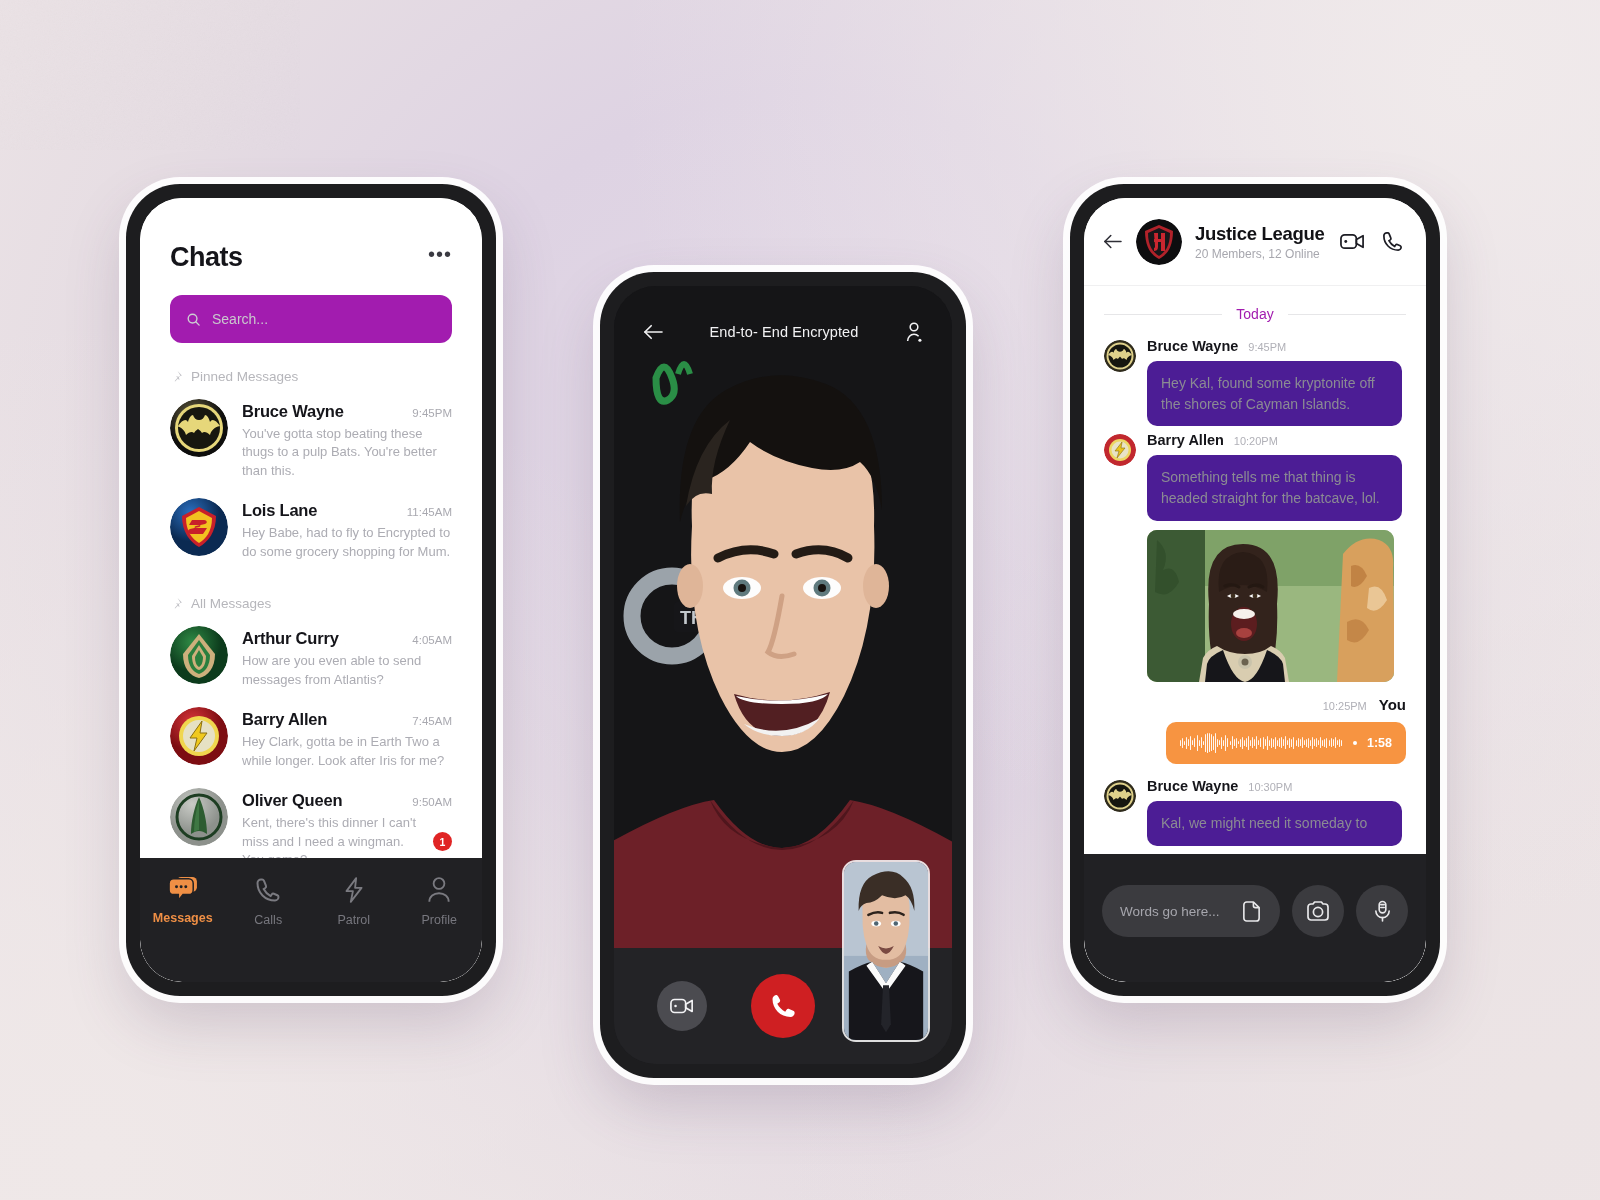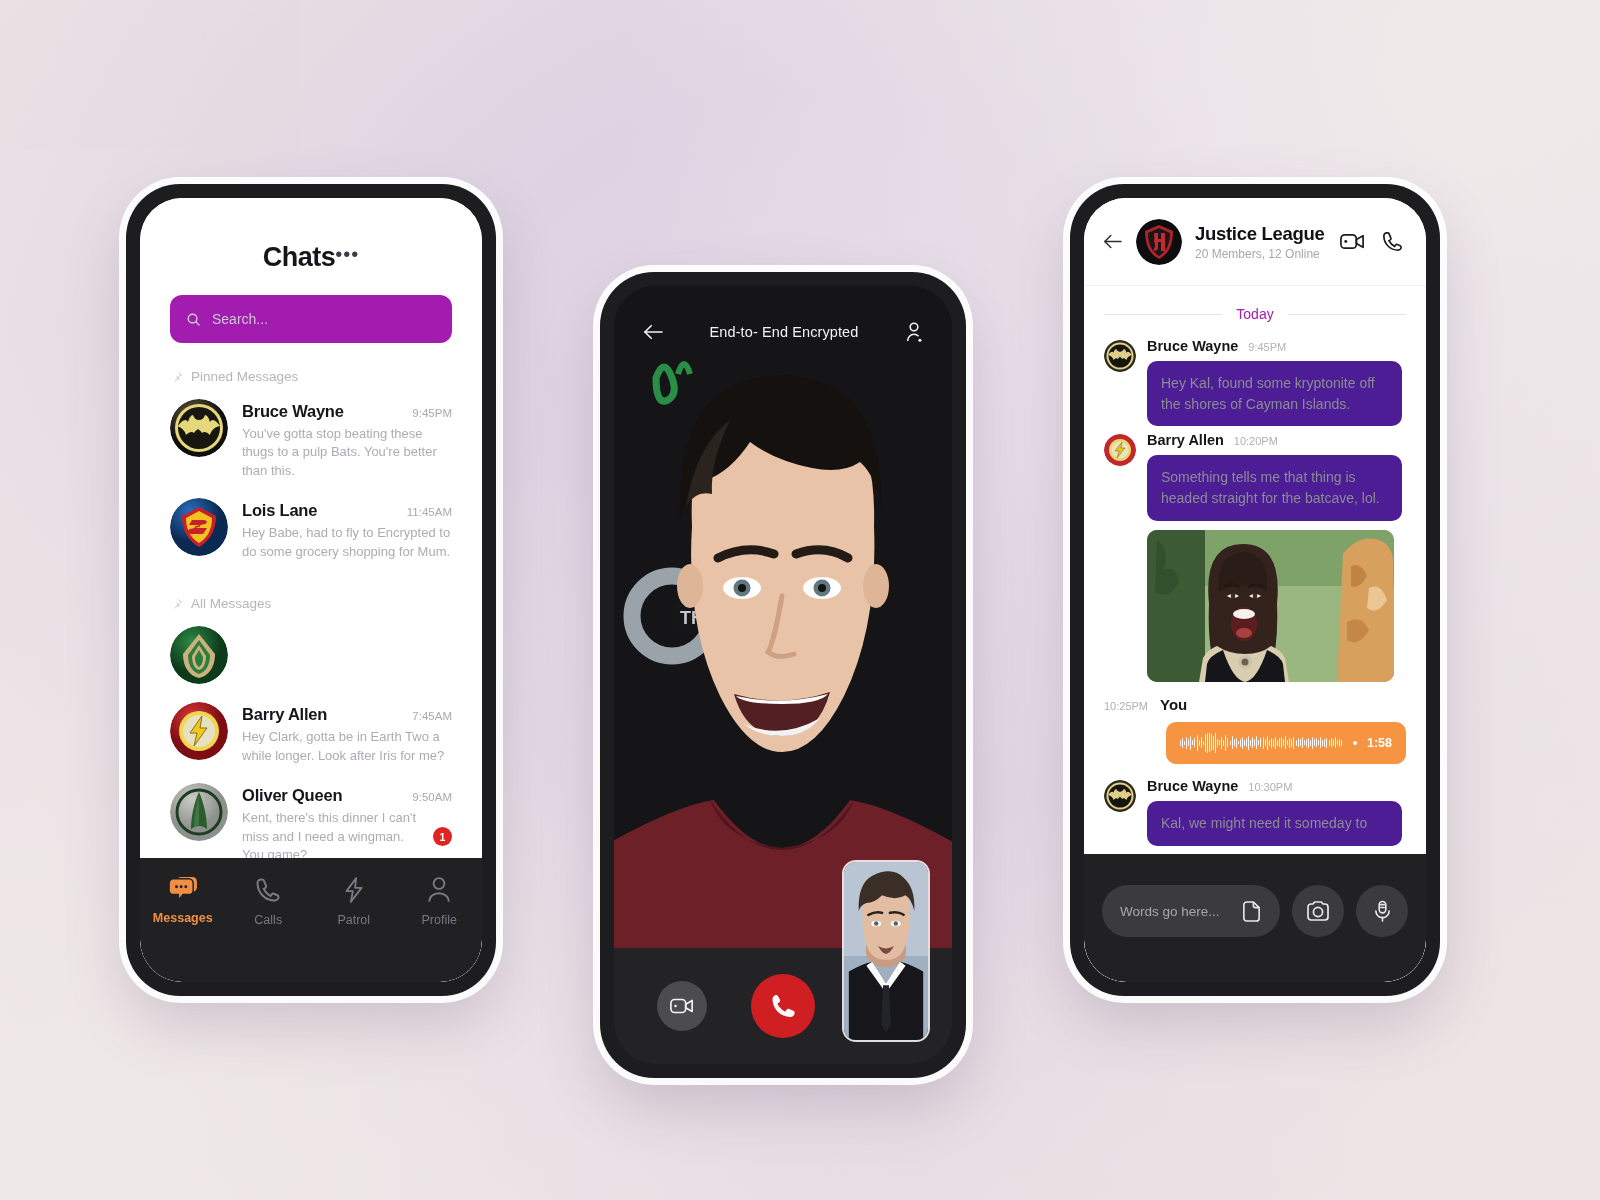--- a/index.html
+++ b/index.html
@@ -41,21 +41,21 @@
   #phone-group  { left: 1070px; top: 184px;  width: 370px; height: 812px; }
 
   
   .chats-screen { background:#fff; display:flex; flex-direction:column; }
   .chats-body {
     position:absolute; left:0; right:0; top:0; bottom:0;
     background:#fff; border-radius:42px;
     padding: 44px 30px 0 30px;
     overflow:hidden;
   }
-  .chats-head { display:flex; align-items:center; justify-content:center; }
+  .chats-head { display:flex; align-items:center; justify-content:space-between; }
   .chats-title { font-size:27px; font-weight:700; color:#15151a; letter-spacing:-.5px; }
   .dots { color:#3a3a42; font-size:20px; letter-spacing:1px; line-height:10px; padding-bottom:8px; cursor:pointer;}
   .search-box {
     margin-top:22px; height:48px; border-radius:12px; background:#a21caf;
     display:flex; align-items:center; gap:11px; padding:0 16px;
   }
   .search-ph { color:#c9c9cd; font-size:14px; }
   .section-label {
     display:flex; align-items:center; gap:8px;
     margin-top:26px; margin-bottom:6px;
@@ -130,21 +130,21 @@
   .msg-col { flex:1; min-width:0; }
   .msg-meta { display:flex; align-items:baseline; gap:10px; }
   .msg-name { font-size:14.5px; font-weight:700; color:#15151a; }
   .msg-time { font-size:11px; color:#b0b0b7; }
   .bubble {
     margin-top:7px; background:#4c1d95; border-radius:10px;
     padding:12px 14px; font-size:14px; line-height:1.48; color:#8b8b93;
     max-width:255px;
   }
   .photo-bubble { margin-top:9px; width:247px; height:152px; border-radius:10px; overflow:hidden; }
-  .you-meta { display:flex; justify-content:flex-start; align-items:baseline; gap:12px; margin:14px 0 0 0; }
+  .you-meta { display:flex; justify-content:flex-end; align-items:baseline; gap:12px; margin:14px 0 0 0; }
   .you-time { font-size:11px; color:#b0b0b7; }
   .you-name { font-size:15px; font-weight:700; color:#15151a; }
   .voice {
     margin-top:9px; margin-left:auto; width:240px; height:42px; border-radius:10px;
     background:#f79441; display:flex; align-items:center; gap:10px; padding:0 14px;
   }
   .voice .wave { flex:1; height:22px; display:flex; align-items:center; gap:1.5px; overflow:hidden; }
   .voice .wave i { display:block; width:2px; background:#fff; border-radius:1px; opacity:.92; }
   .voice .dot { width:4px; height:4px; border-radius:50%; background:#fff; flex:0 0 4px; }
   .voice .dur { font-size:12.5px; color:#fff; font-weight:600; }
@@ -266,20 +266,29 @@
                   <stop offset="0" stop-color="#2f8a45"></stop>
                   <stop offset="1" stop-color="#0c3b1c"></stop>
                 </radialGradient>
               </defs>
             <circle cx="29" cy="29" r="29" fill="url(#ag1)"></circle>
             <path d="M29 8 L45 28 C45 42 38 50 29 52 C20 50 13 42 13 28 Z" fill="#cdb07c"></path>
             <path d="M29 14 L40 29 C40 40 35 46 29 48 C23 46 18 40 18 29 Z" fill="#2a7f3e"></path>
             <path d="M29 19 L36 30 C36 38 33 43 29 44 C25 43 22 38 22 30 Z" fill="#cdb07c"></path>
             <path d="M29 24 L33 31 C33 37 31 40 29 41 C27 40 25 37 25 31 Z" fill="#2a7f3e"></path>
           </svg>
+        </div>
+        <div class="chat-main">
+          <div class="chat-top">
+            <span class="chat-name">Arthur Curry</span>
+            <span class="chat-time">4:05AM</span>
+          </div>
+          <div class="chat-bottom">
+            <span class="chat-preview">How are you even able to send messages from Atlantis?</span>
+          </div>
         </div>
       </div>
 
       <div class="chat-row">
         <div class="avatar">
           <svg viewBox="0 0 58 58" width="58" height="58">
             <defs>
                 <radialGradient id="fg1" cx="38%" cy="26%">
                   <stop offset="0" stop-color="#d8353a"></stop>
                   <stop offset="1" stop-color="#7d0d12"></stop>

